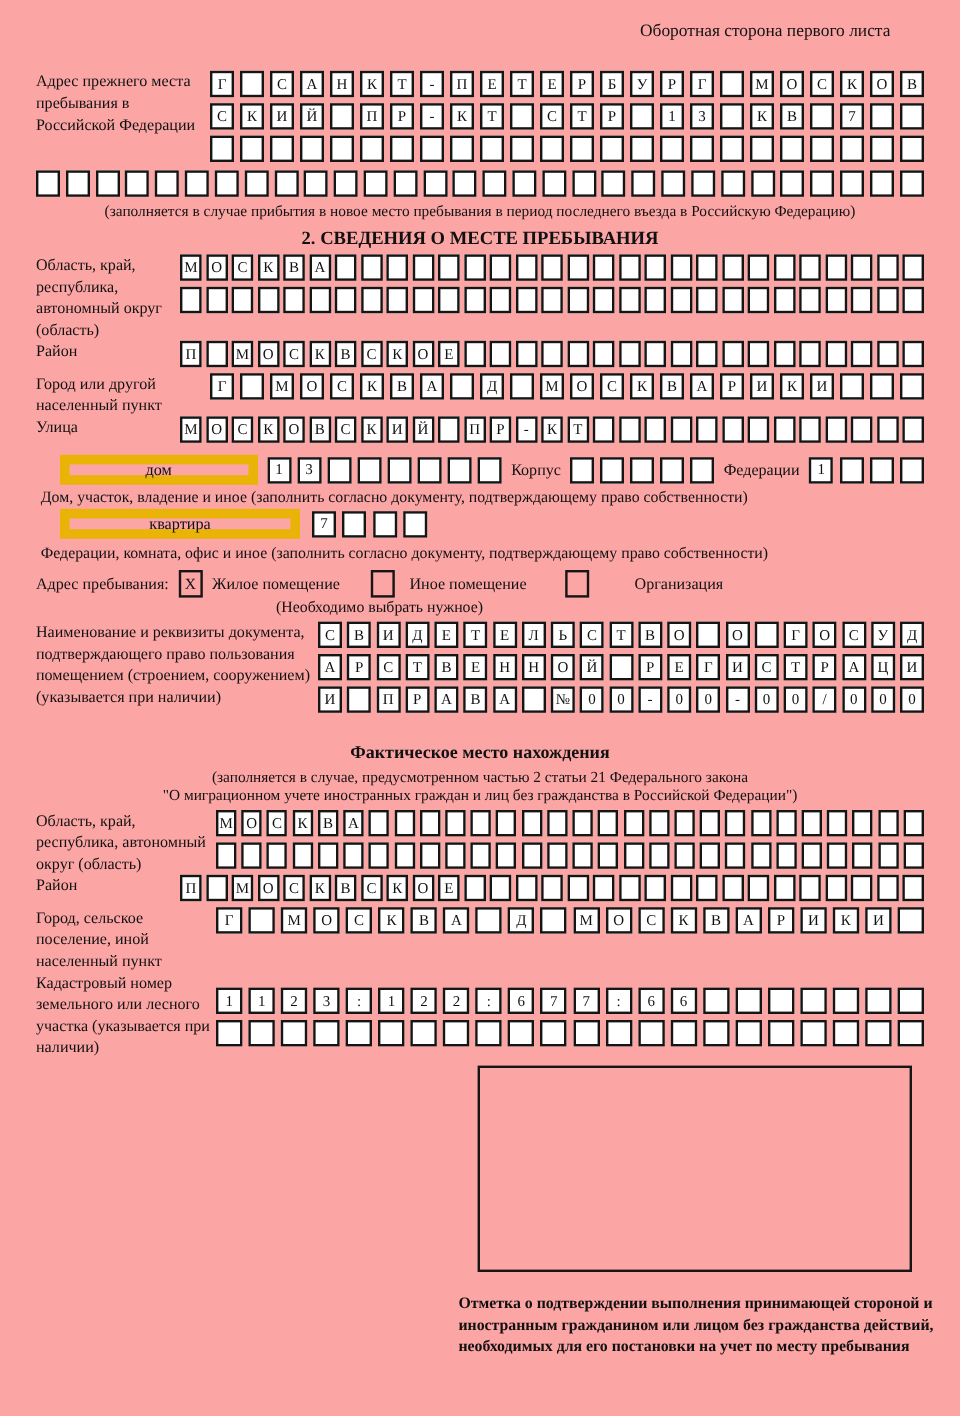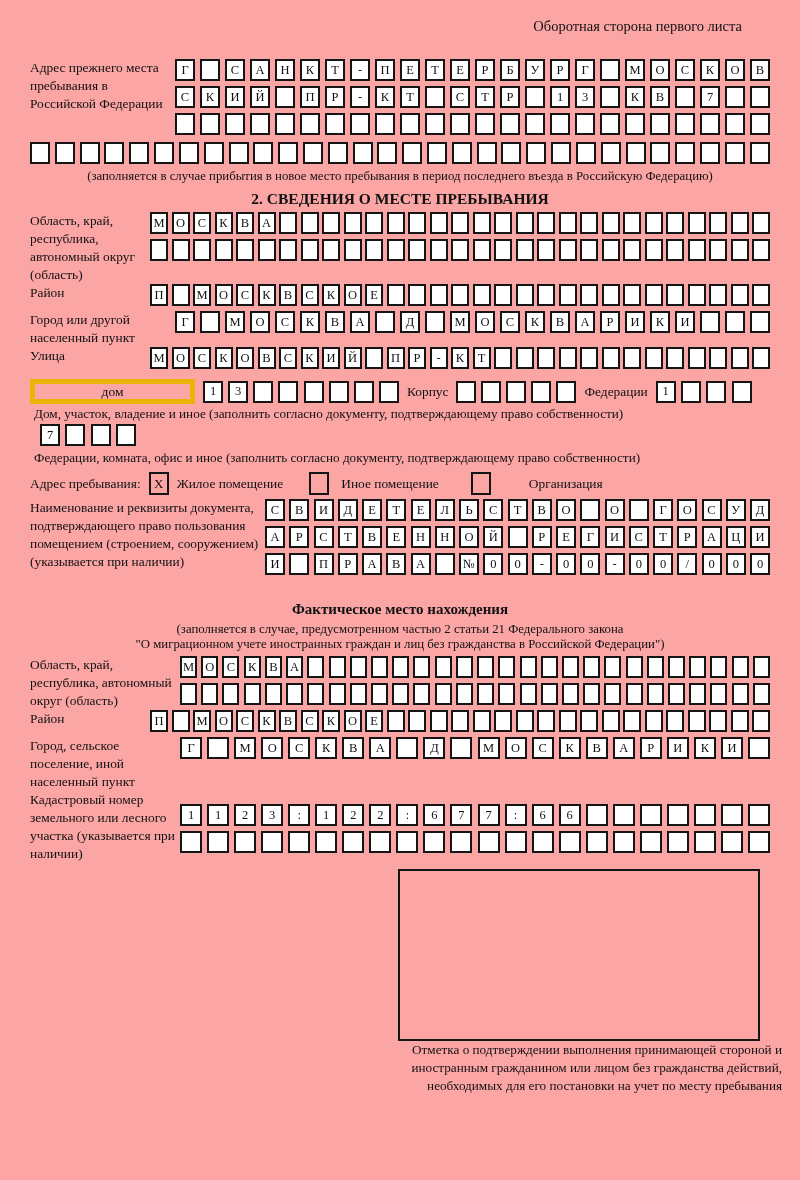--- a/index.html
+++ b/index.html
@@ -21,37 +21,37 @@
     box-sizing:border-box; height:22px; border:2px solid #151515;
     display:flex; align-items:center; justify-content:center;
     font-size:12.5px; background:#fff;
   }
   .bw20 .cbox{ width:20px; } .bw18 .cbox{ width:18px; }
   .bw17 .cbox{ width:17px; } .bw22 .cbox{ width:22px; }
   .rw595{ width:595px; } .rw620{ width:620px; } .rw740{ width:740px; }
   .rw505{ width:505px; } .rw590{ width:590px; }
   .rw196{ width:196px; } .rw120b{ width:120px; } .rw96{ width:96px; }
   .widebox{
-    box-sizing:border-box; border:5px solid #eab308; height:25px;
-    display:flex; align-items:center; justify-content:center; font-size:13.5px;
+    box-sizing:border-box; border:8px solid #eab308; height:25px;
+    display:flex; align-items:center; justify-content:center; font-size:13.5px;margin-left:20px;
   }
   .domrow{ display:flex; align-items:center; margin-top:5px; }
   .inlab{ font-size:13.4px; padding:0 8px; white-space:nowrap; }
   .mestorow{ display:flex; align-items:center; font-size:13.4px; margin-top:6px; }
   .checkbox{
     box-sizing:border-box; width:20px; height:23px; border:2px solid #151515;
     display:flex; align-items:center; justify-content:center; font-size:13px;
   }
   .stamp{
     box-sizing:border-box; margin-left:368px; margin-top:6px;
     width:362px; height:172px; border:2px solid #151515;
   }
   .stamp-cap{
-    margin-left:352px; width:400px; margin-top:0;
-    text-align:right; font-size:13.2px; line-height:18px;
+    margin-left:352px; width:400px; margin-top:17px;
+    text-align:left; font-size:13.2px; line-height:18px;font-weight:bold;
   }
   .mt2{margin-top:2px;} .mt4{margin-top:4px;} .mt6{margin-top:6px;} .mt10{margin-top:21px;}
   .kadboxes{ padding-top:13px; }
 </style>
 </head>
 <body>
 
 <div class="page">
 
   <div class="corner">Оборотная сторона первого листа</div>
@@ -373,38 +373,40 @@
     <div class="boxrow rw96 bw20" style="margin:0;">
         <span class="cbox">1</span>
         <span class="cbox"></span>
         <span class="cbox"></span>
         <span class="cbox"></span>
       </div>
   </div>
   <div class="note-l mt2">Дом, участок, владение и иное (заполнить согласно документу, подтверждающему право собственности)</div>
 
   <div class="domrow mt2">
+    <div class="widebox" style="width:200px;">квартира</div>
     <div class="boxrow rw96 bw20" style="margin:0 0 0 10px;">
         <span class="cbox">7</span>
         <span class="cbox"></span>
         <span class="cbox"></span>
         <span class="cbox"></span>
       </div>
   </div>
   <div class="note-l mt4">Федерации, комната, офис и иное (заполнить согласно документу, подтверждающему право собственности)</div>
 
   <div class="mestorow">
     <span>Адрес пребывания:</span>
     <span class="checkbox" style="margin-left:8px;">X</span>
     <span style="margin-left:8px;">Жилое помещение</span>
     <span class="checkbox" style="margin-left:26px;"></span>
     <span style="margin-left:12px;">Иное помещение</span>
     <span class="checkbox" style="margin-left:32px;"></span>
     <span style="margin-left:38px;">Организация</span>
   </div>
+  <div class="note-l" style="margin-left:200px;">(Необходимо выбрать нужное)</div>
 
   <div class="frow mt4">
     <div class="flabel w235">Наименование и реквизиты документа, подтверждающего право пользования помещением (строением, сооружением) (указывается при наличии)</div>
     <div class="fboxes">
       <div class="boxrow rw505 bw20">
           <span class="cbox">С</span>
           <span class="cbox">В</span>
           <span class="cbox">И</span>
           <span class="cbox">Д</span>
           <span class="cbox">Е</span>

